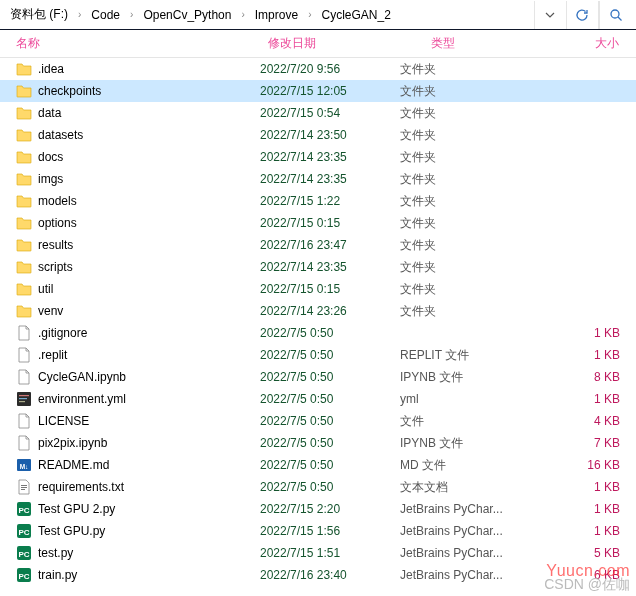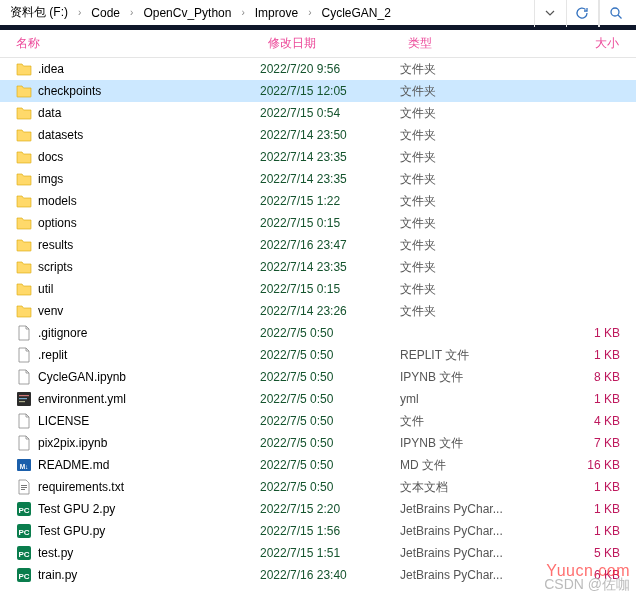--- a/index.html
+++ b/index.html
@@ -10,21 +10,21 @@
       color: #000;
       width: 636px;
       height: 596px;
       overflow: hidden;
       position: relative;
     }
     .breadcrumb-bar {
       display: flex;
       align-items: center;
       height: 30px;
-      border-bottom: 5px solid #0f172a;
+      border-bottom: 1px solid #0f172a;
       padding: 0 4px;
       gap: 2px;
     }
     .bc-item {
       padding: 3px 6px;
       cursor: pointer;
       white-space: nowrap;
     }
     .bc-chev {
       color: #888;
@@ -52,21 +52,21 @@
     .hcol {
       padding: 0 8px;
       border-right: 1px solid transparent;
       cursor: pointer;
       display:flex;
       align-items:center;
       height:100%;
     }
     .col-name { width: 260px; padding-left: 16px; }
     .col-date { width: 140px; }
-    .col-type { width: 130px; }
+    .col-type { width: 130px; margin-left: 23px; }
     .col-size { flex: 1; text-align: right; padding-right: 16px; justify-content:flex-end;}
     
     .file-list { }
     .row {
       display: flex;
       align-items: center;
       height: 22px;
       font-size: 12px;
       cursor: pointer;
     }

